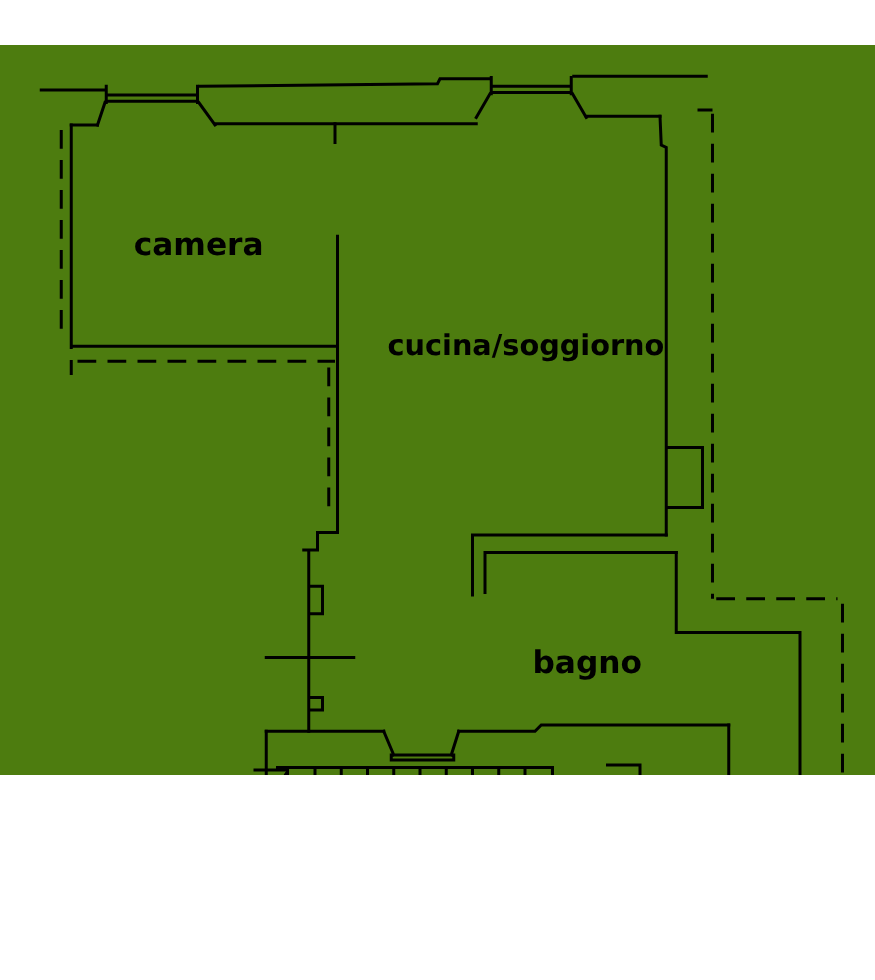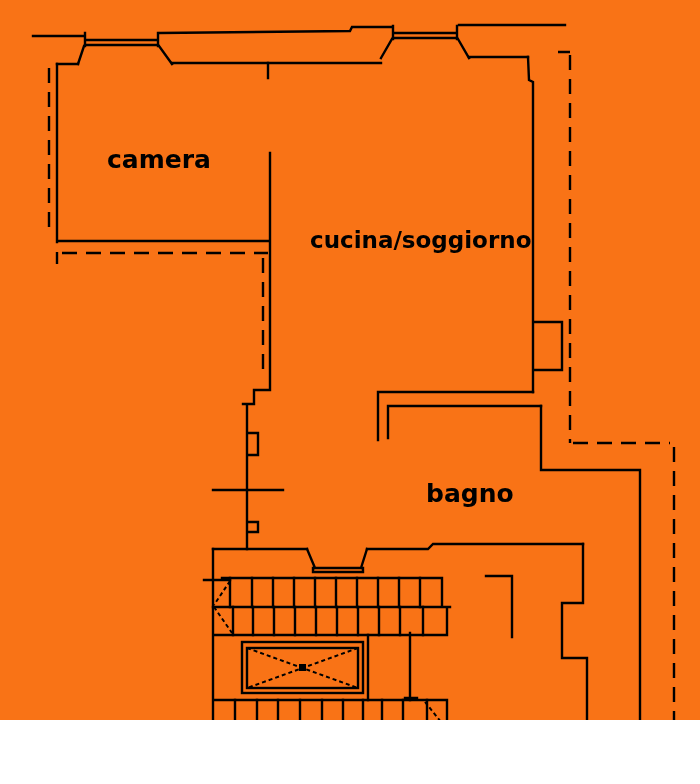--- a/index.html
+++ b/index.html
@@ -1,16 +1,16 @@
 <!DOCTYPE html>
 <html><head>
 <meta charset="utf-8">
 <style>
   html,body{margin:0;padding:0;background:#ffffff;}
-  .page{width:700px;height:720px;background:#f97316;position:relative;overflow:hidden;}
+  .page{width:700px;height:584px;background:#4d7c0f;position:relative;overflow:hidden;margin-top:36px;}
   svg{display:block;}
   .room-label{
     font-family:"DejaVu Sans", sans-serif;
     font-weight:700;
     fill:#000000;
   }
 </style>
 </head>
 <body>
 

